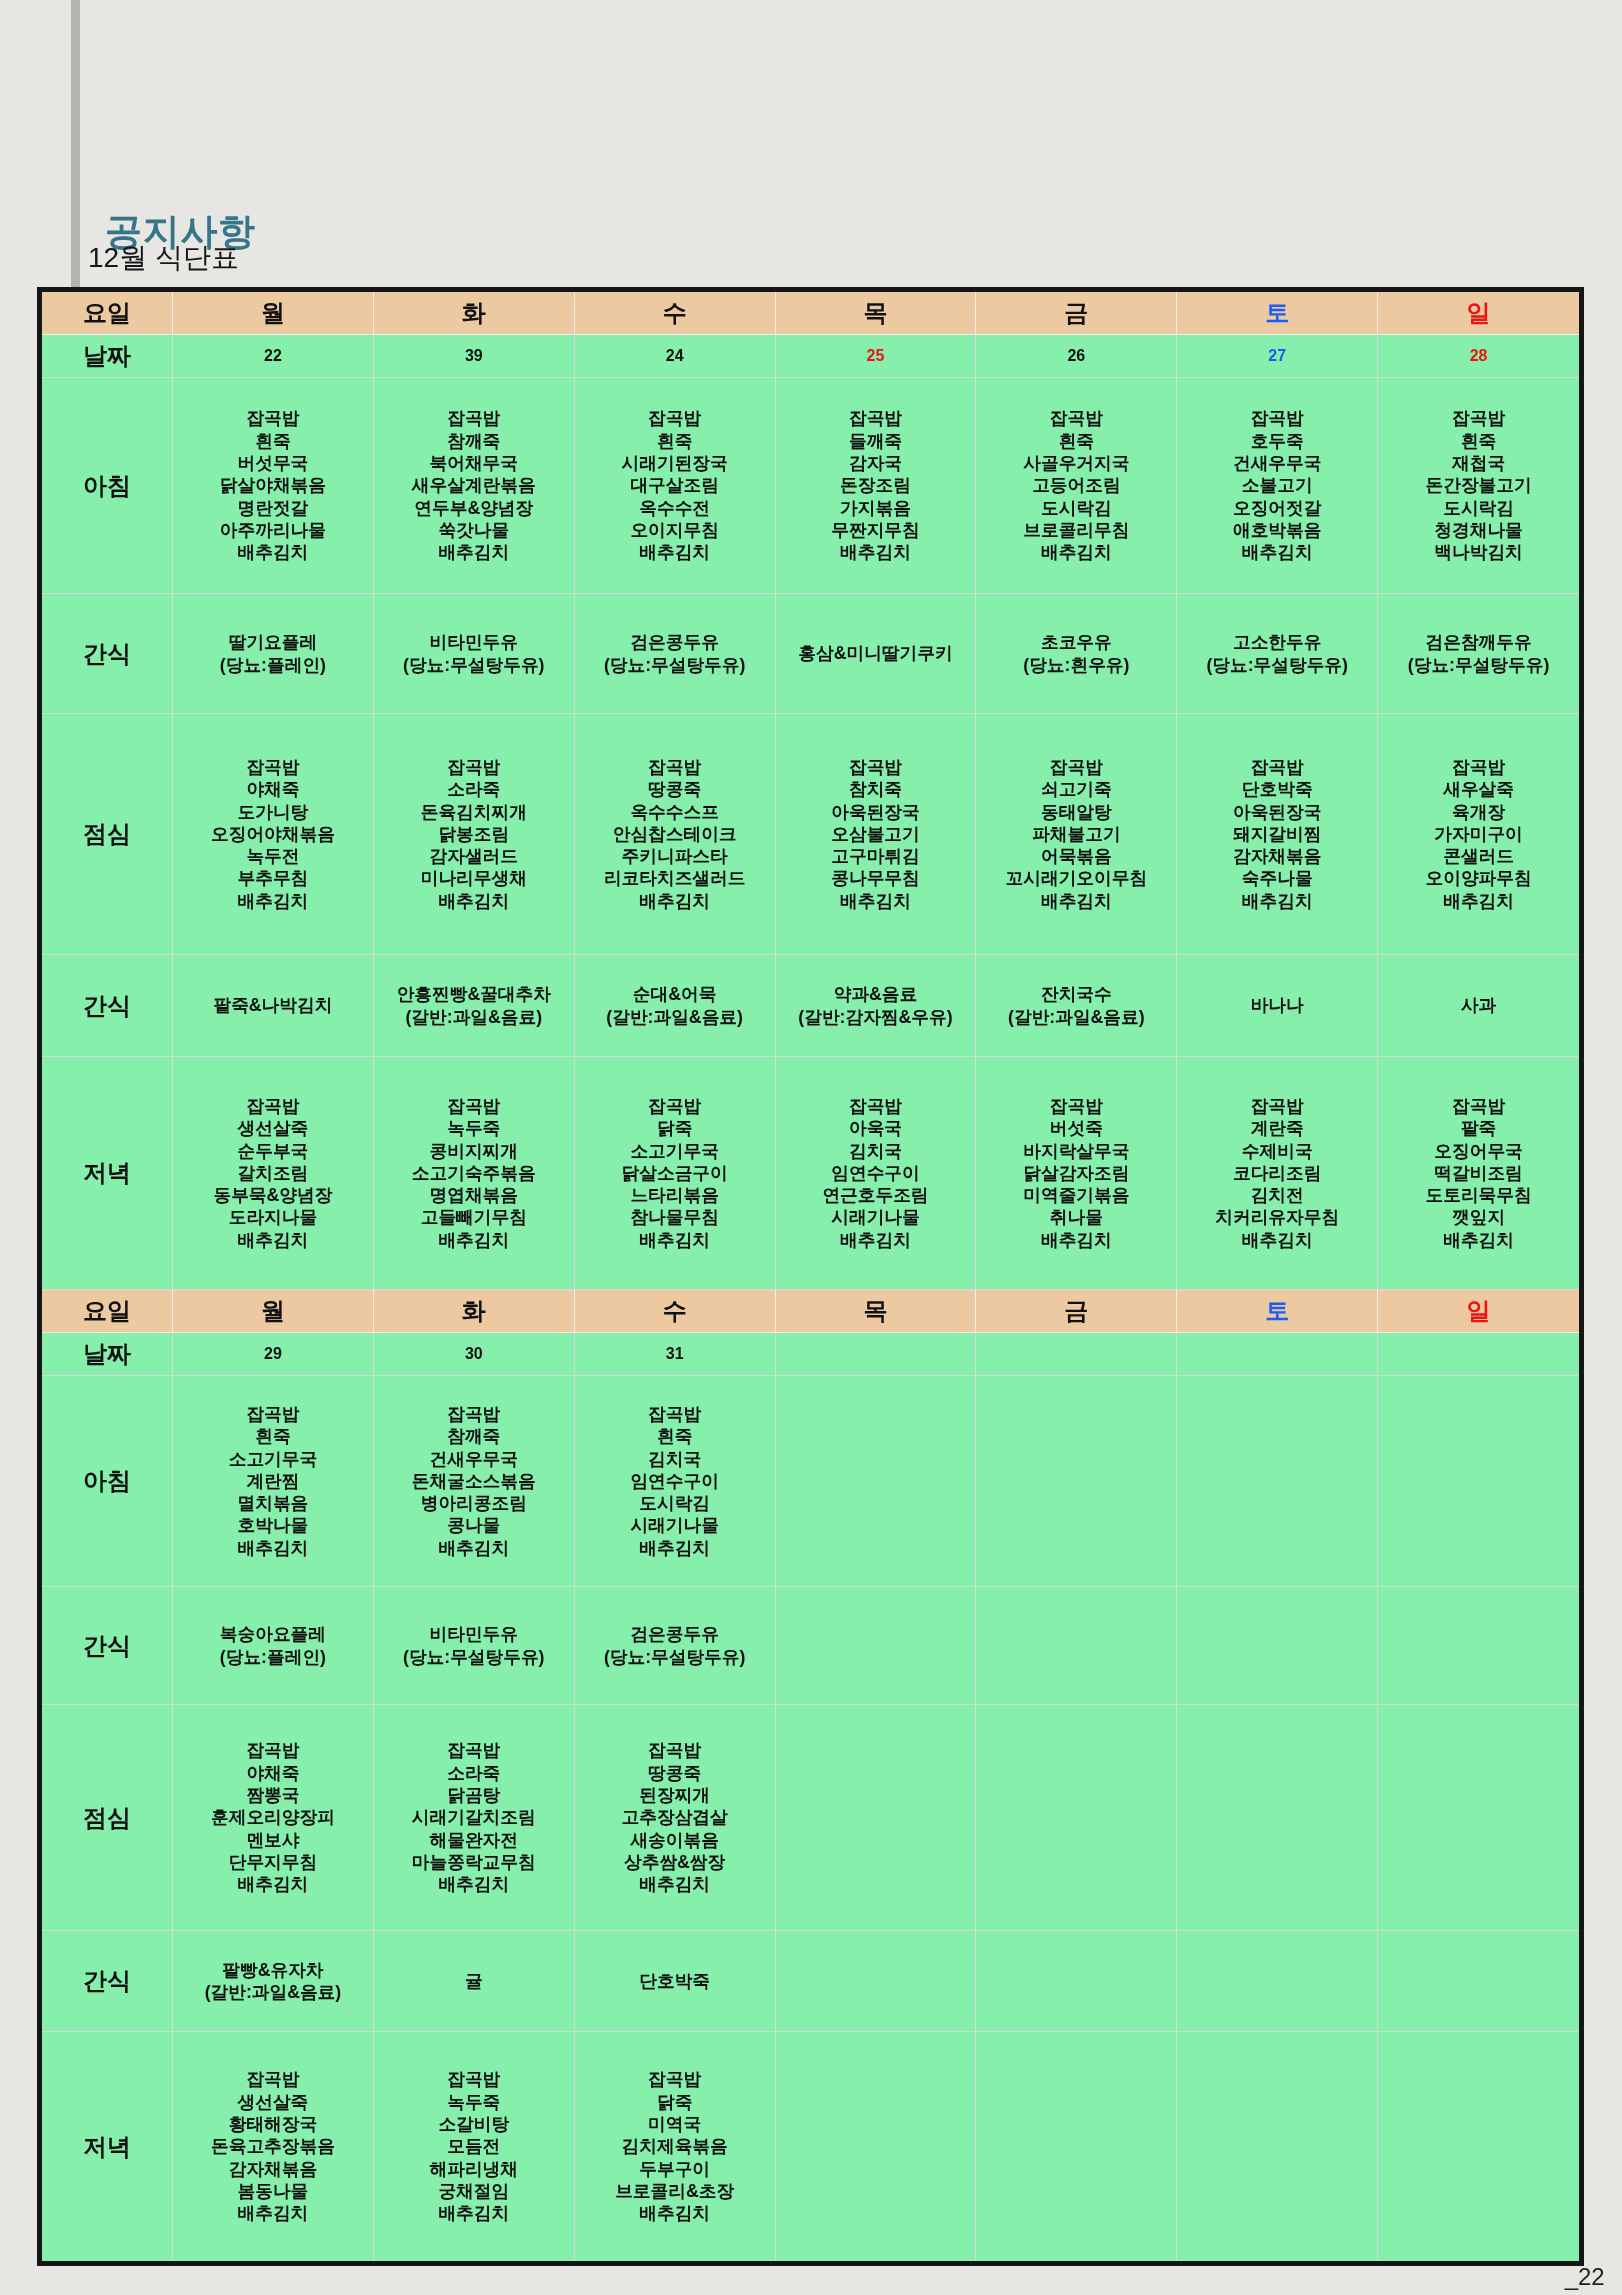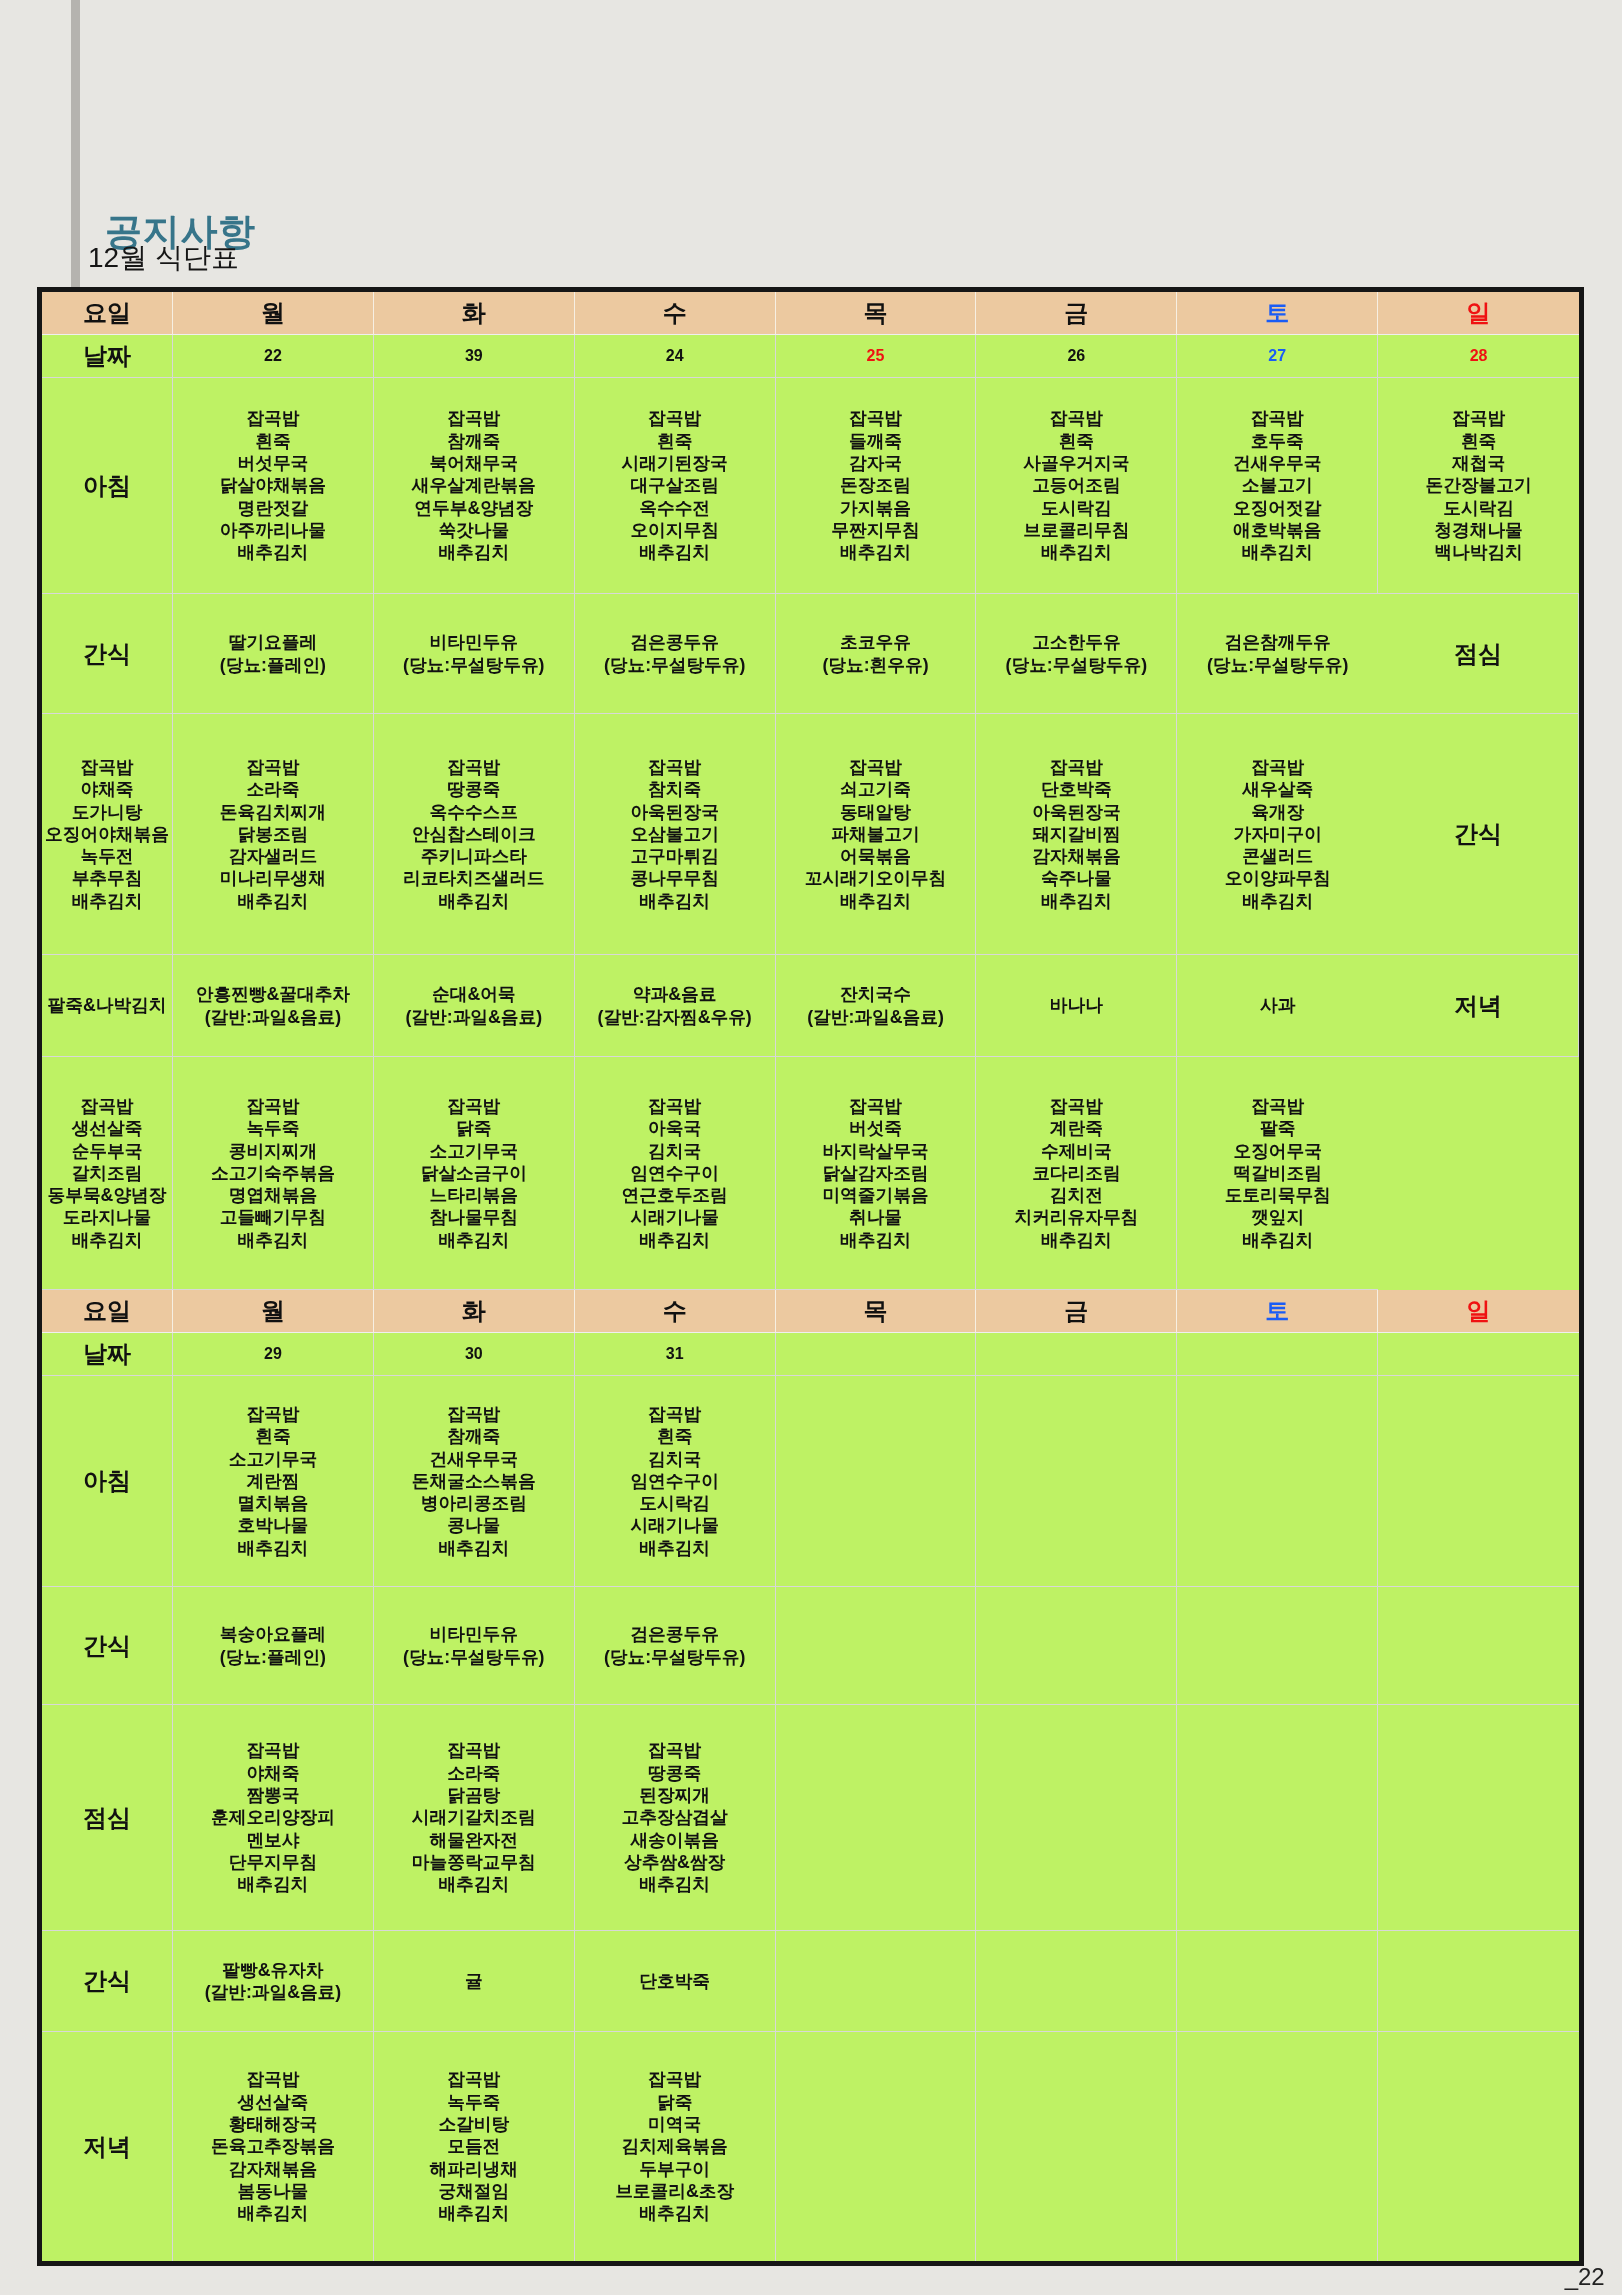--- a/index.html
+++ b/index.html
@@ -16,21 +16,21 @@
   .page-title{
     position:absolute;left:105px;top:182px;
     font-size:37px;font-weight:700;letter-spacing:0.7px;
   }
   .page-subtitle{
     position:absolute;left:88px;top:239px;
     font-size:28px;font-weight:500;color:#161616;
   }
   .meal-table{
     position:absolute;left:37px;top:287px;width:1547px;
-    background:#bef264;border:5.2px solid #161616;box-sizing:border-box;
+    background:#86efac;border:5.2px solid #161616;box-sizing:border-box;
   }
   .week-grid{
     display:grid;
     grid-template-columns:131px repeat(7,1fr);
     width:100%;
   }
   .cell{
     box-sizing:border-box;
     border-right:1.3px solid #d8d8d8;
     border-bottom:1.3px solid #d8d8d8;
@@ -151,20 +151,23 @@
       </div>
       <div class="cell mealcell">
         <div>비타민두유</div>
         <div>(당뇨:무설탕두유)</div>
       </div>
       <div class="cell mealcell">
         <div>검은콩두유</div>
         <div>(당뇨:무설탕두유)</div>
       </div>
       <div class="cell mealcell">
+        <div>홍삼&amp;미니딸기쿠키</div>
+      </div>
+      <div class="cell mealcell">
         <div>초코우유</div>
         <div>(당뇨:흰우유)</div>
       </div>
       <div class="cell mealcell">
         <div>고소한두유</div>
         <div>(당뇨:무설탕두유)</div>
       </div>
       <div class="cell mealcell last-col">
         <div>검은참깨두유</div>
         <div>(당뇨:무설탕두유)</div>

